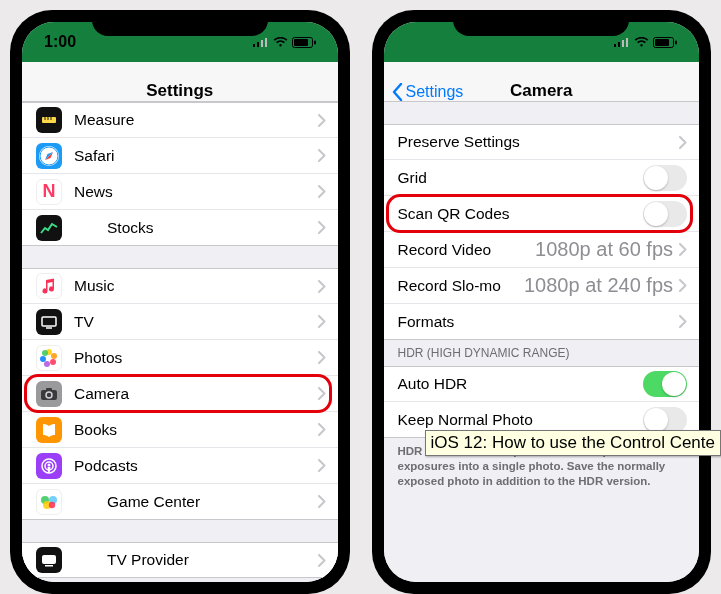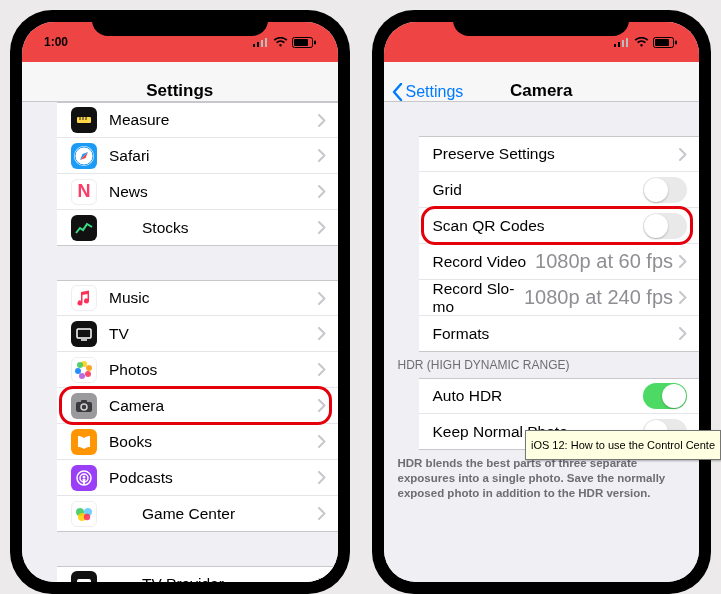--- a/index.html
+++ b/index.html
@@ -36,23 +36,23 @@
     border-bottom-left-radius: 16px;
     border-bottom-right-radius: 16px;
     z-index: 20;
   }
   .statusbar {
     height: 40px;
     display: flex;
     justify-content: space-between;
     align-items: center;
     padding: 0 22px;
-    font-size: 12px;
+    font-size: 16px;
     font-weight: 600;
-    background: #ef4444;
+    background: #15803d;
     border-bottom: 0 solid #ccc;
   }
   .status-right {
     display: flex;
     align-items: center;
     gap: 4px;
   }
   .status-right svg { display: block; }
   .navbar {
     height: 40px;
@@ -74,22 +74,22 @@
     align-items: center;
     color: #007aff;
     font-size: 16px;
   }
   .backbtn svg { margin-right: 3px; }
   .list {
     background: #efeff4;
     flex: 1;
     overflow: hidden;
   }
-  .group { margin-top: 0; padding-left: 35px; }
-  .group.gap { margin-top: 34px; }
+  .group { margin-top: 0; }
+  .group.gap { margin-top: 22px; }
   .group-header {
     font-size: 12px;
     color: #6d6d72;
     padding: 6px 14px;
   }
   .row {
     background: #fff;
     display: flex;
     align-items: center;
     height: 36px;
@@ -153,23 +153,23 @@
     border-radius: 14px;
     pointer-events: none;
     z-index: 5;
   }
   .tooltip {
     position: absolute;
     right: -10px;
     top: 420px;
     background: #ffffe1;
     border: 1px solid #767676;
-    font-size: 11px;
+    font-size: 17px;
     font-family: Tahoma, Arial, sans-serif;
-    padding: 8px 5px;
+    padding: 2px 5px;
     z-index: 40;
     white-space: nowrap;
     box-shadow: 1px 1px 2px rgba(0,0,0,0.3);
     text-align: center;
   }
   
   .i-measure { background:#111; }
   .i-safari  { background:#1c9bf6; }
   .i-news    { background:#fff; border:1px solid #eee; color:#fe3b64; }
   .i-stocks  { background:#111; }

